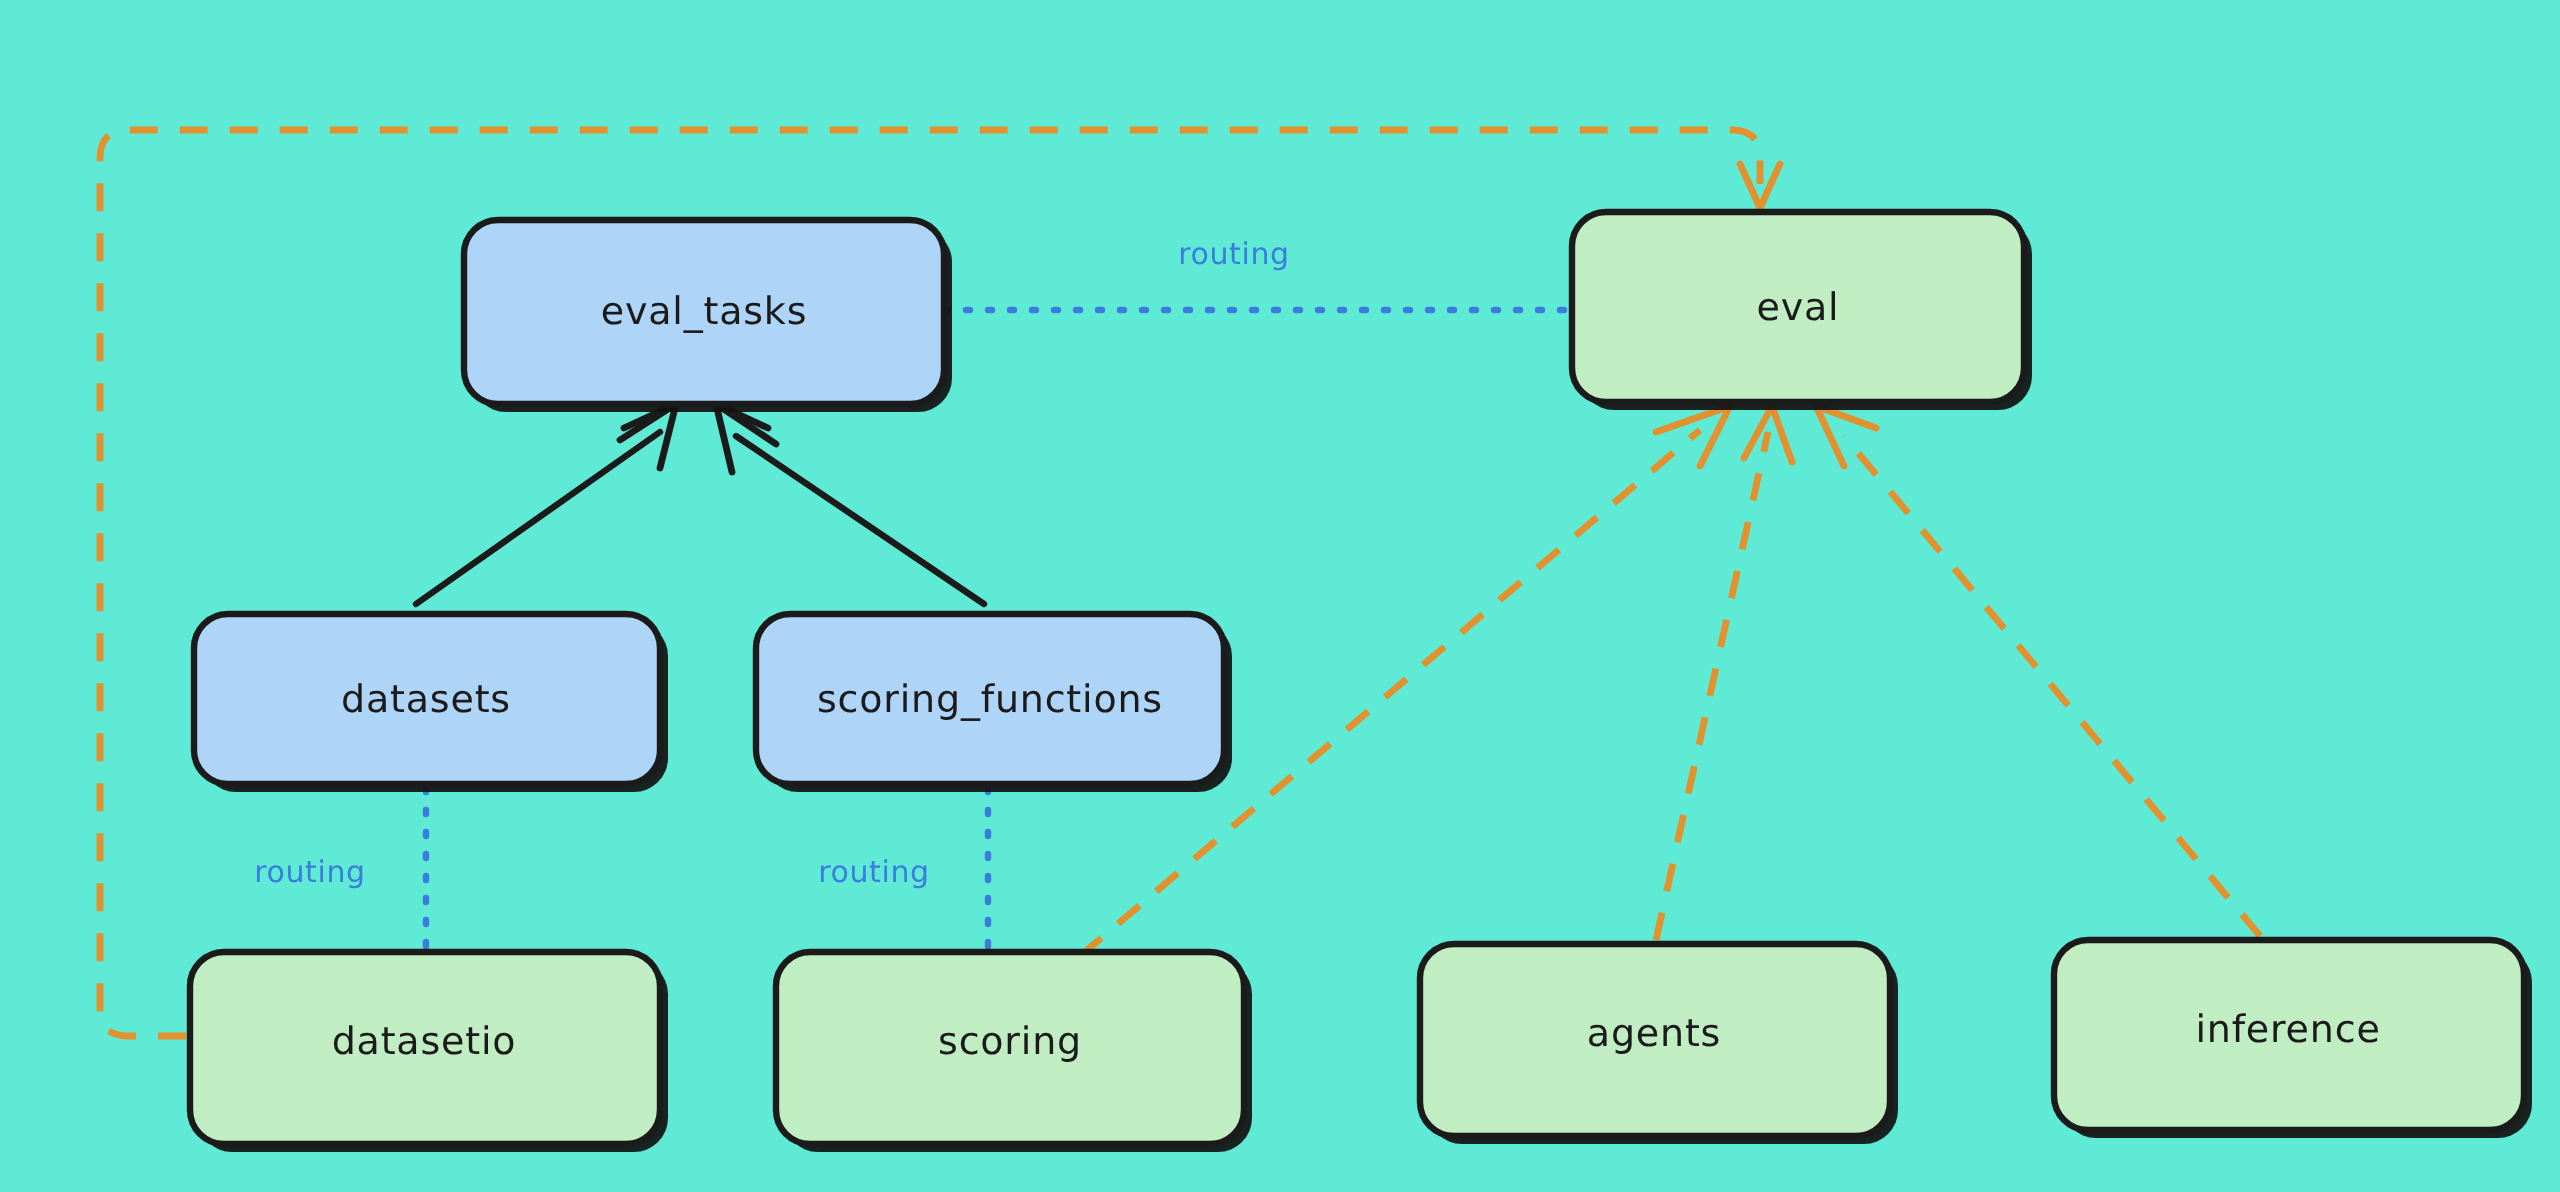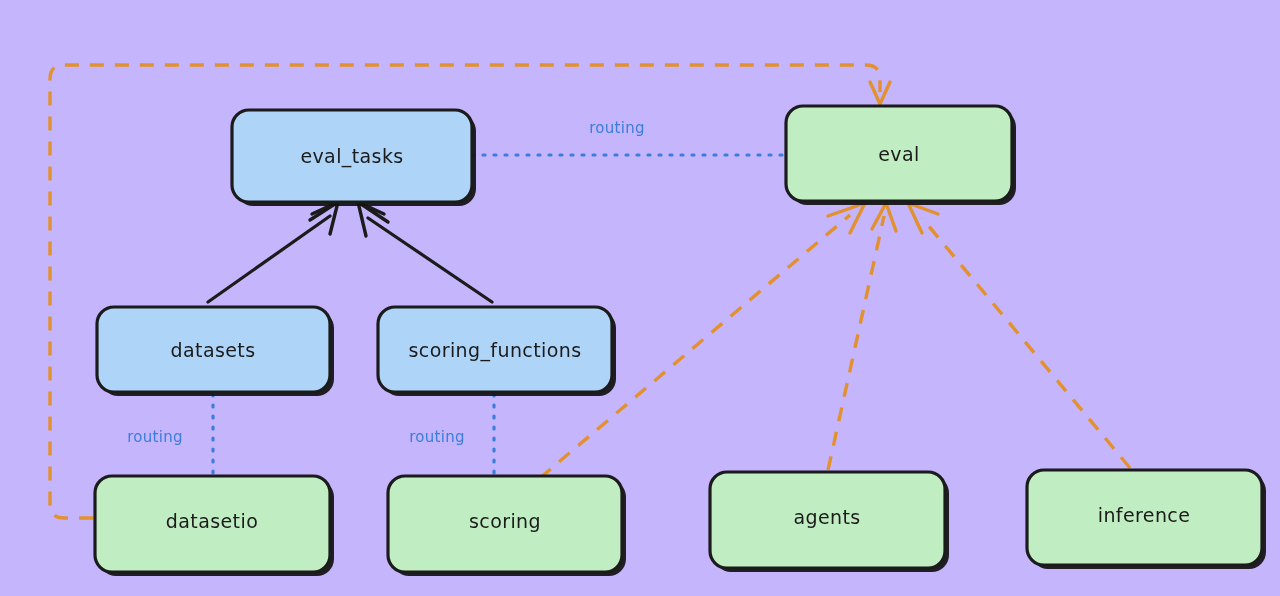--- a/index.html
+++ b/index.html
@@ -8,21 +8,21 @@
     padding: 0;
     background: #ffffff;
   }
   body {
     font-family: "DejaVu Sans", sans-serif;
   }
   #diagram-root {
     position: relative;
     width: 1280px;
     height: 596px;
-    background: #c4b5fd;
+    background: #5eead4;
     overflow: hidden;
   }
   #diagram-svg {
     position: absolute;
     left: 0;
     top: 0;
     width: 1280px;
     height: 596px;
   }
   .node-label {

